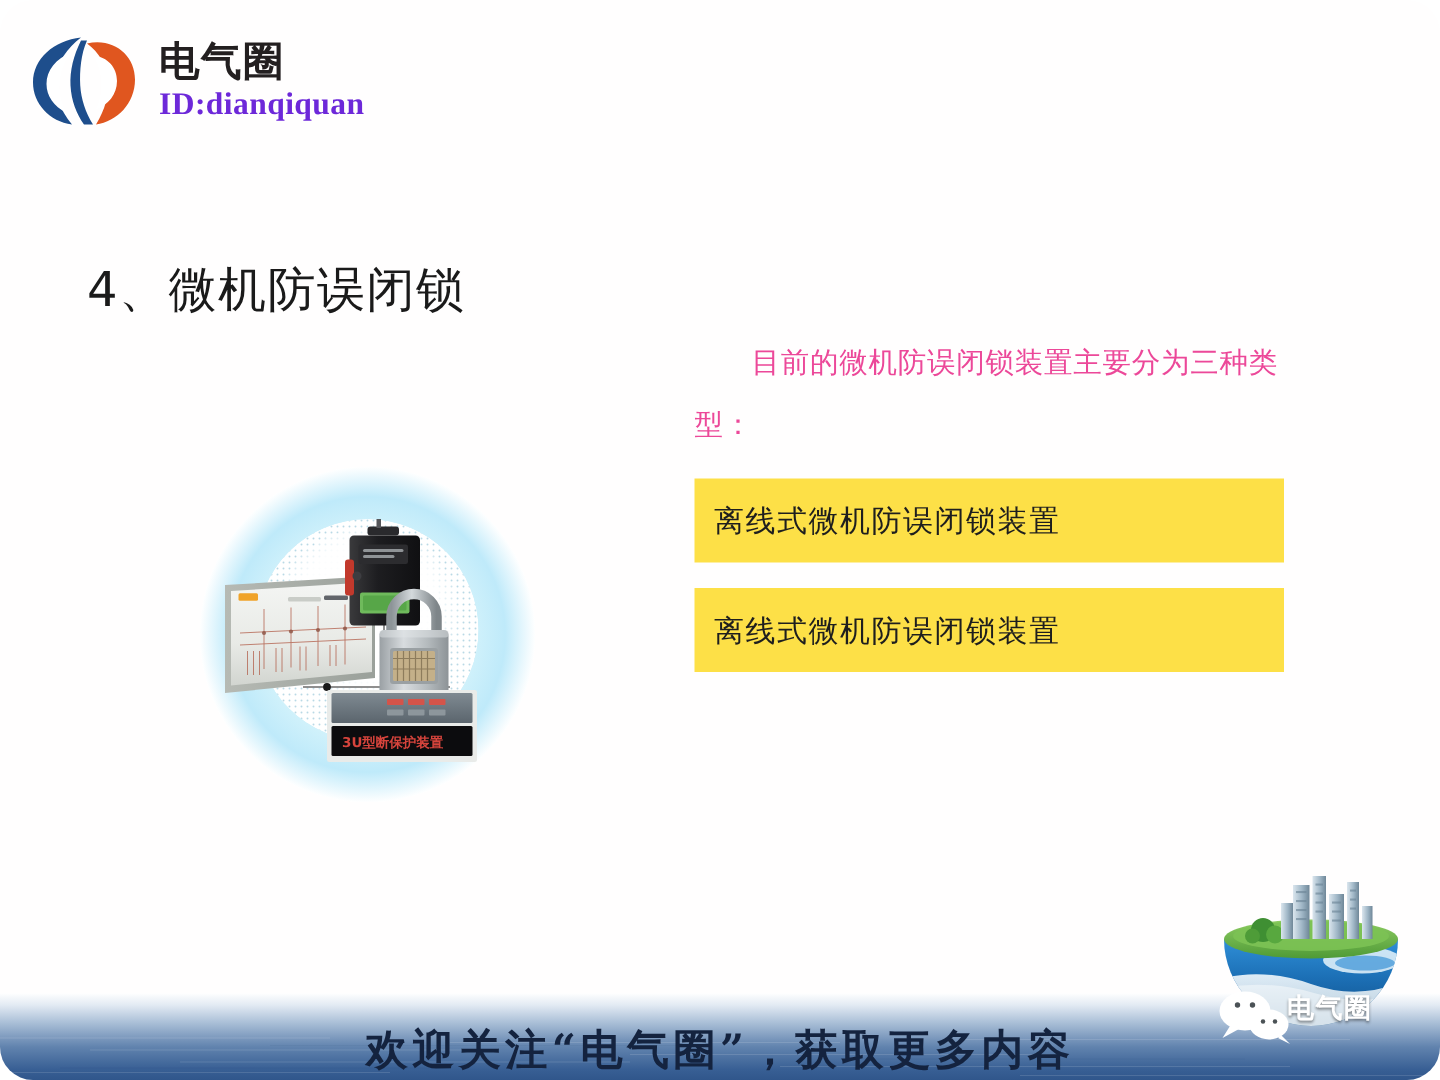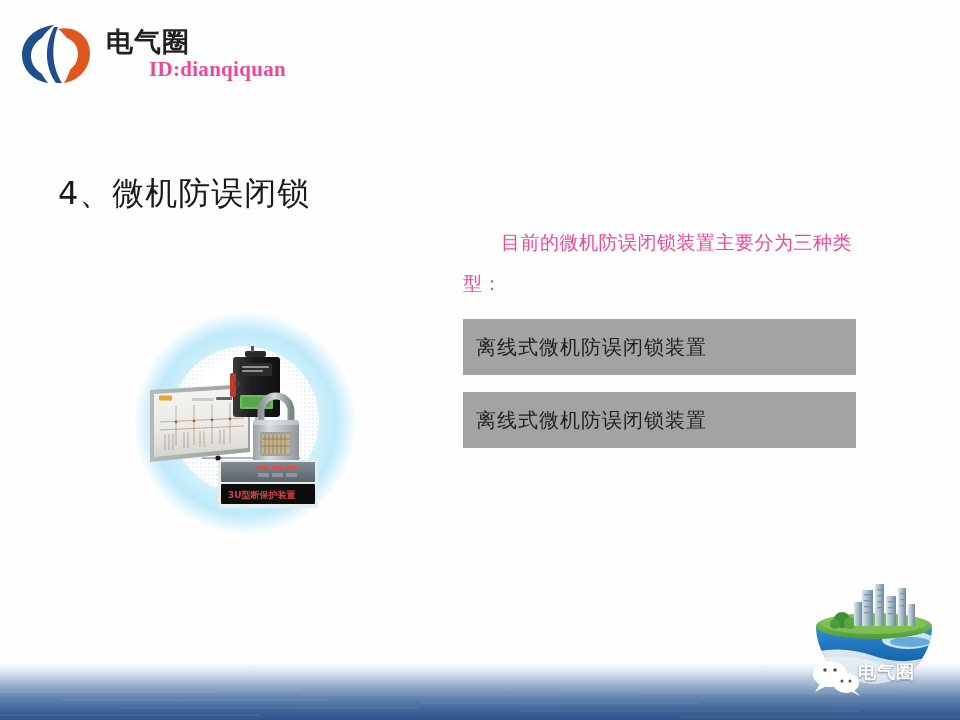--- a/index.html
+++ b/index.html
@@ -15,20 +15,21 @@
     position: relative;
   }
 
   #slide {
     position: absolute;
     left: 0; top: 0;
     width: 960px;
     height: 720px;
     background: #fffefe;
     overflow: hidden;
+    border-radius: 22px;
   }
 
   
   .brand {
     position: absolute;
     left: 18px;
     top: 16px;
     width: 330px;
     height: 75px;
     display: flex;
@@ -50,24 +51,23 @@
     font-family: "DejaVu Sans", "Liberation Sans", sans-serif;
     font-size: 27px;
     font-weight: bold;
     color: #231f20;
     letter-spacing: 1px;
   }
   .brand-id {
     font-family: "Liberation Serif", "DejaVu Serif", serif;
     font-size: 21px;
     font-weight: bold;
-    color: #ec4899;
+    color: #6d28d9;
     margin-top: 4px;
     letter-spacing: 0.3px;
-    margin-left: 43px;
   }
 
   
   .section-heading {
     position: absolute;
     left: 58px;
     top: 172px;
     font-family: "DejaVu Sans", "Liberation Sans", sans-serif;
     font-size: 32px;
     color: #1a1a1a;
@@ -92,21 +92,21 @@
   
   .type-list {
     position: absolute;
     left: 463px;
     top: 319px;
     width: 393px;
   }
   .type-box {
     width: 393px;
     height: 56px;
-    background: #a3a3a3;
+    background: #fde047;
     box-sizing: border-box;
     display: flex;
     align-items: center;
     padding-left: 13px;
     margin-bottom: 17px;
   }
   .type-box-label {
     font-family: "DejaVu Sans", "Liberation Sans", sans-serif;
     font-size: 20px;
     color: #1e1e1e;
@@ -375,20 +375,21 @@
         <line x1="520" y1="49" x2="860" y2="49"></line>
         <line x1="0" y1="53" x2="260" y2="53"></line>
         <line x1="680" y1="55" x2="960" y2="55"></line>
       </g>
       <g stroke="#1b3a63" stroke-width="0.7" opacity="0.25">
         <line x1="180" y1="35" x2="470" y2="35"></line>
         <line x1="560" y1="44" x2="830" y2="44"></line>
         <line x1="40" y1="50" x2="300" y2="50"></line>
       </g>
     </svg>
+    <div class="banner-text">欢迎关注“电气圈”，获取更多内容</div>
   </div>
 
   <div class="earth-badge">
     <svg class="earth-svg" width="168" height="130" viewBox="0 0 168 130" xmlns="http://www.w3.org/2000/svg">
       <defs>
         <linearGradient id="oceanG" x1="0" y1="0" x2="0" y2="1">
           <stop offset="0%" stop-color="#2f8fd8"></stop>
           <stop offset="45%" stop-color="#1c6fb5"></stop>
           <stop offset="100%" stop-color="#0e4c84"></stop>
         </linearGradient>

